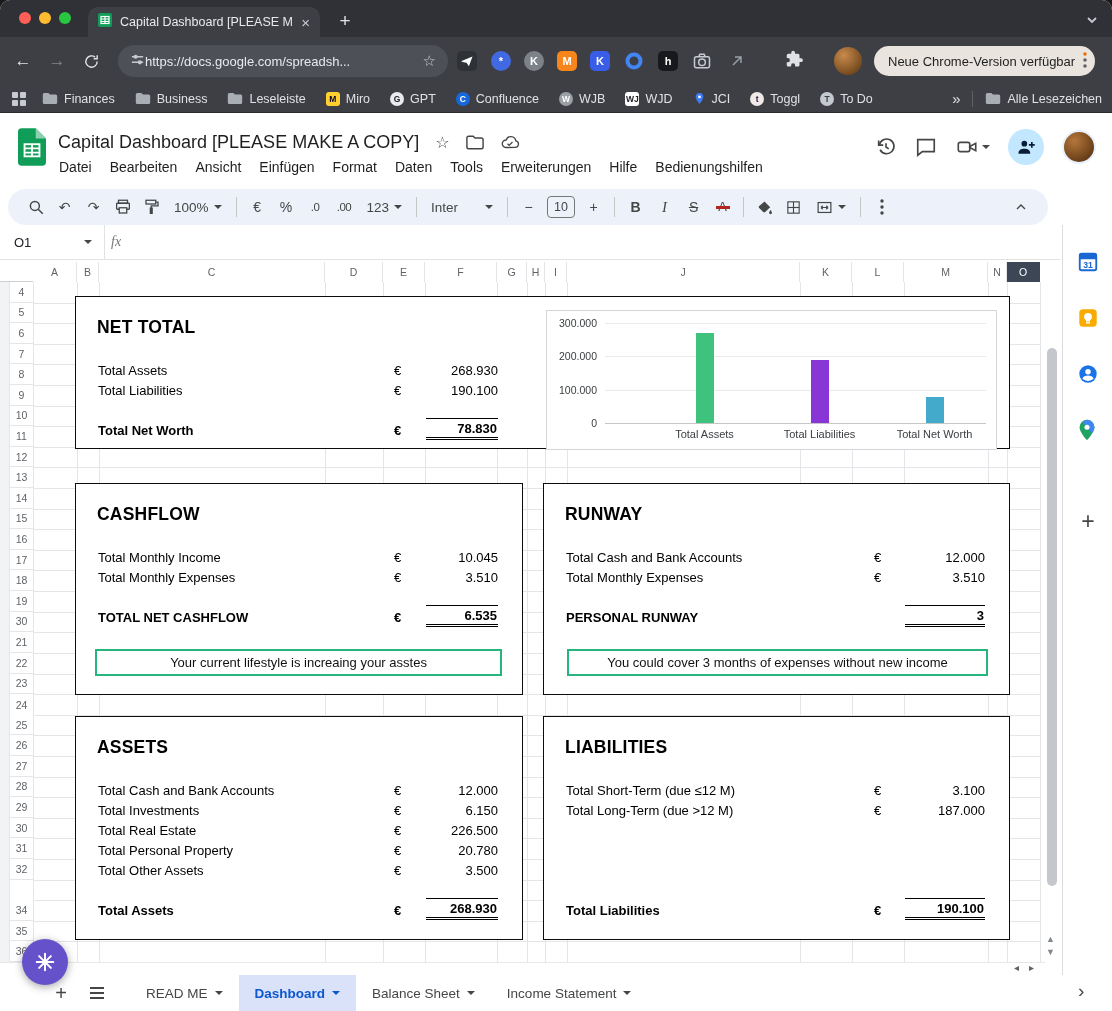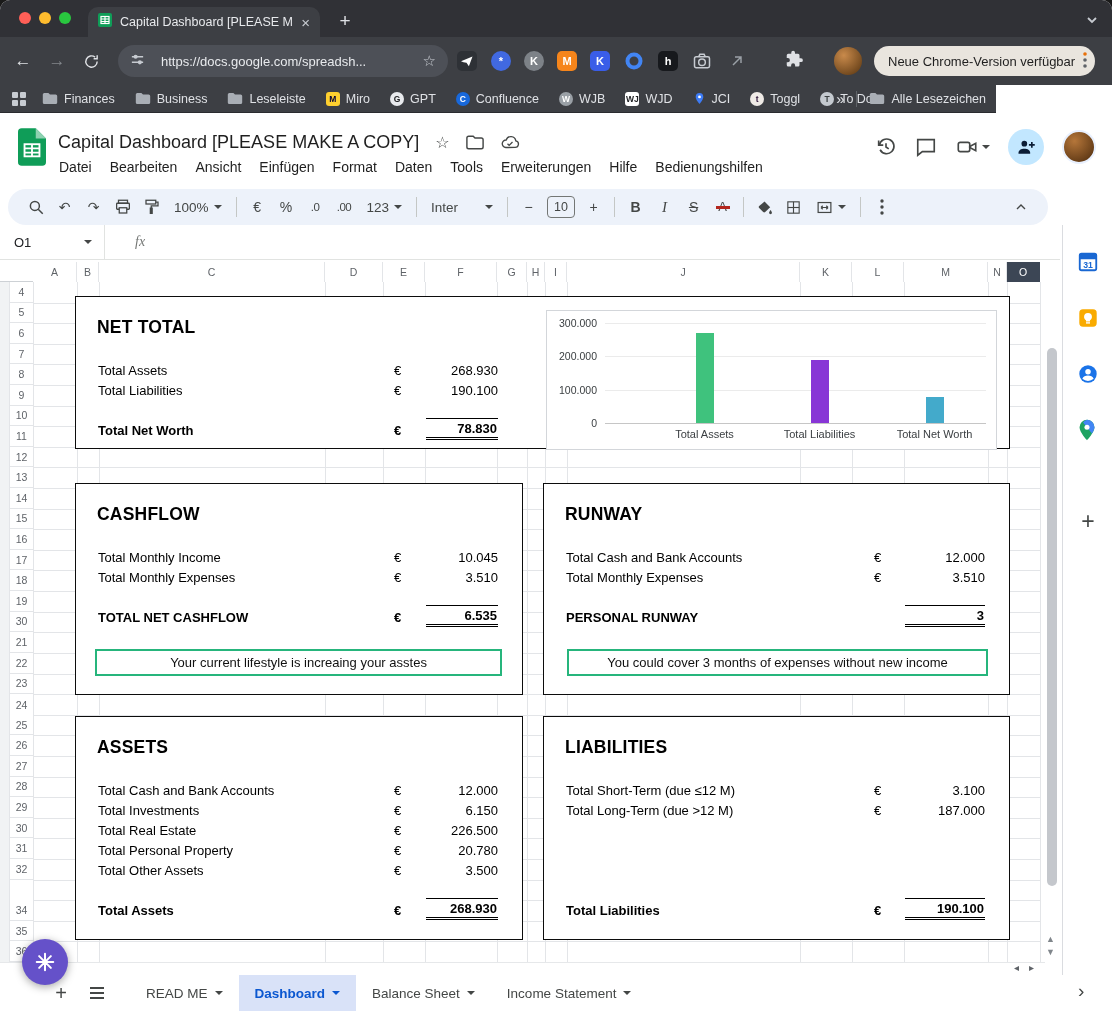--- a/index.html
+++ b/index.html
@@ -15,32 +15,32 @@
   .btab{position:absolute;left:88px;top:7px;width:232px;height:30px;background:#3d3f44;border-radius:10px 10px 0 0;display:flex;align-items:center;padding:0 10px;gap:8px}
   .tab-title{flex:1;font-size:12.5px;color:#e8eaed;white-space:nowrap;overflow:hidden;text-overflow:ellipsis}
   .tab-close{color:#c7cbd1;font-size:15px;line-height:1}
   .newtab{position:absolute;left:332px;top:8px;width:26px;height:26px;color:#dfe1e5;font-size:19px;display:flex;align-items:center;justify-content:center}
   .tabchev{position:absolute;right:14px;top:12px}
 
   
   #navbar{position:absolute;left:0;top:37px;width:1112px;height:48px;background:#3d3f44}
   .nav-btn{position:absolute;top:11px;width:26px;height:26px;display:flex;align-items:center;justify-content:center;font-size:17px;color:#dfe1e5}
   .nav-btn.dim{color:#83878c}
-  #addressbar{position:absolute;left:118px;top:8px;width:330px;height:32px;border-radius:16px;background:#4d5057;display:flex;align-items:center;padding:12px 12px;gap:16px}
+  #addressbar{position:absolute;left:118px;top:8px;width:330px;height:32px;border-radius:16px;background:#4d5057;display:flex;align-items:center;padding:12px 12px;gap:0}
   #addressbar .url{flex:1;font-size:13px;color:#e8eaed;white-space:nowrap;overflow:hidden}
   #addressbar .abstar{color:#c7cbd1;font-size:15px}
   #extensions{position:absolute;left:456px;top:13px;display:flex;align-items:center;gap:13px;height:22px}
   .ext{width:22px;height:22px;display:flex;align-items:center;justify-content:center}
   .ext.chip{width:20px;height:20px;font-size:11px;font-weight:bold;color:#fff}
   .puzzle{position:absolute;left:786px;top:13px}
   #bravatar{position:absolute;left:834px;top:10px;width:28px;height:28px;border-radius:50%;background:radial-gradient(circle at 35% 30%,#c98a4b,#55330f)}
   #updatepill{position:absolute;left:874px;top:9px;height:30px;border-radius:15px;background:#e9e5de;display:flex;align-items:center;padding:0 8px 0 14px;gap:8px;font-size:13px;color:#1f1f1f;white-space:nowrap}
 
   
-  #bookmarksbar{position:absolute;left:0;top:85px;width:996px;height:28px;background:#3d3f44;border-bottom:1px solid #2a2b2f}
+  #bookmarksbar{position:absolute;left:0;top:85px;width:1112px;height:28px;background:#3d3f44;border-bottom:1px solid #2a2b2f}
   .apps{position:absolute;left:12px;top:7px}
   #bookmark-items{position:absolute;left:42px;top:0;height:27px;display:flex;align-items:center;gap:20px}
   .bm{display:flex;align-items:center;gap:6px;white-space:nowrap}
   .bm-label{font-size:12.5px;color:#dfe1e5}
   .bm-ico{display:flex;align-items:center;justify-content:center}
   .favchip{width:14px;height:14px;font-size:8.5px;font-weight:bold;display:flex;align-items:center;justify-content:center}
   #bm-right{position:absolute;right:10px;top:0;height:27px;display:flex;align-items:center;gap:12px}
   .bm-more{font-size:15px;color:#dfe1e5}
   .bm-sep{width:1px;height:16px;background:#5f6368}
 
@@ -70,21 +70,21 @@
   .tbtn.italic{font-style:italic;font-family:"Liberation Serif",serif;font-size:15px}
   .tbtn.strike{text-decoration:line-through}
   .tbtn.tcolor{flex-direction:column;gap:1px;font-size:13px;line-height:12px}
   .cbar{width:14px;height:3px;background:#b3261e;display:block}
   .tspacer{flex:1}
 
   
   #formulabar{position:absolute;left:0;top:225px;width:1060px;height:35px;background:#fff;border-bottom:1px solid #e1e3e1;display:flex;align-items:center}
   #namebox{width:104px;display:flex;align-items:center;justify-content:space-between;padding:0 12px 0 14px;font-size:13px;color:#202124}
   .fsep{width:1px;height:34px;background:#e1e3e1}
-  #fx{margin-left:30px;font-family:"Liberation Serif",serif;font-style:italic;font-size:14px;color:#747775}
+  #fx{margin-left:6px;font-family:"Liberation Serif",serif;font-style:italic;font-size:14px;color:#747775}
   #formula-input{flex:1;height:100%}
 
   
   #grid{position:absolute;left:0;top:262px;width:1045px;height:700px;background:#fff;overflow:hidden}
   #corner{position:absolute;left:0;top:0;width:33px;height:20px;background:#fff;border-right:1px solid #cdd1d5;z-index:4}
   #corner::after{content:'';position:absolute;right:2px;bottom:2px;border-left:9px solid transparent;border-bottom:9px solid #b7bcc2}
   #colheaders{position:absolute;left:0;top:0;width:1040px;height:20px;border-bottom:1px solid #cdd1d5;z-index:4;background:#fff}
   .colhdr{position:absolute;top:0;height:20px;display:flex;align-items:center;justify-content:center;font-size:10.5px;color:#5f6368;border-right:1px solid #e3e5e8;background:#fff}
   .colhdr.sel{background:#3c4655;color:#fff;border-color:#3c4655}
   #gutter{position:absolute;left:0;top:20px;width:10px;height:680px;background:#f1f3f4;border-right:1px solid #e3e5e8;z-index:3}

